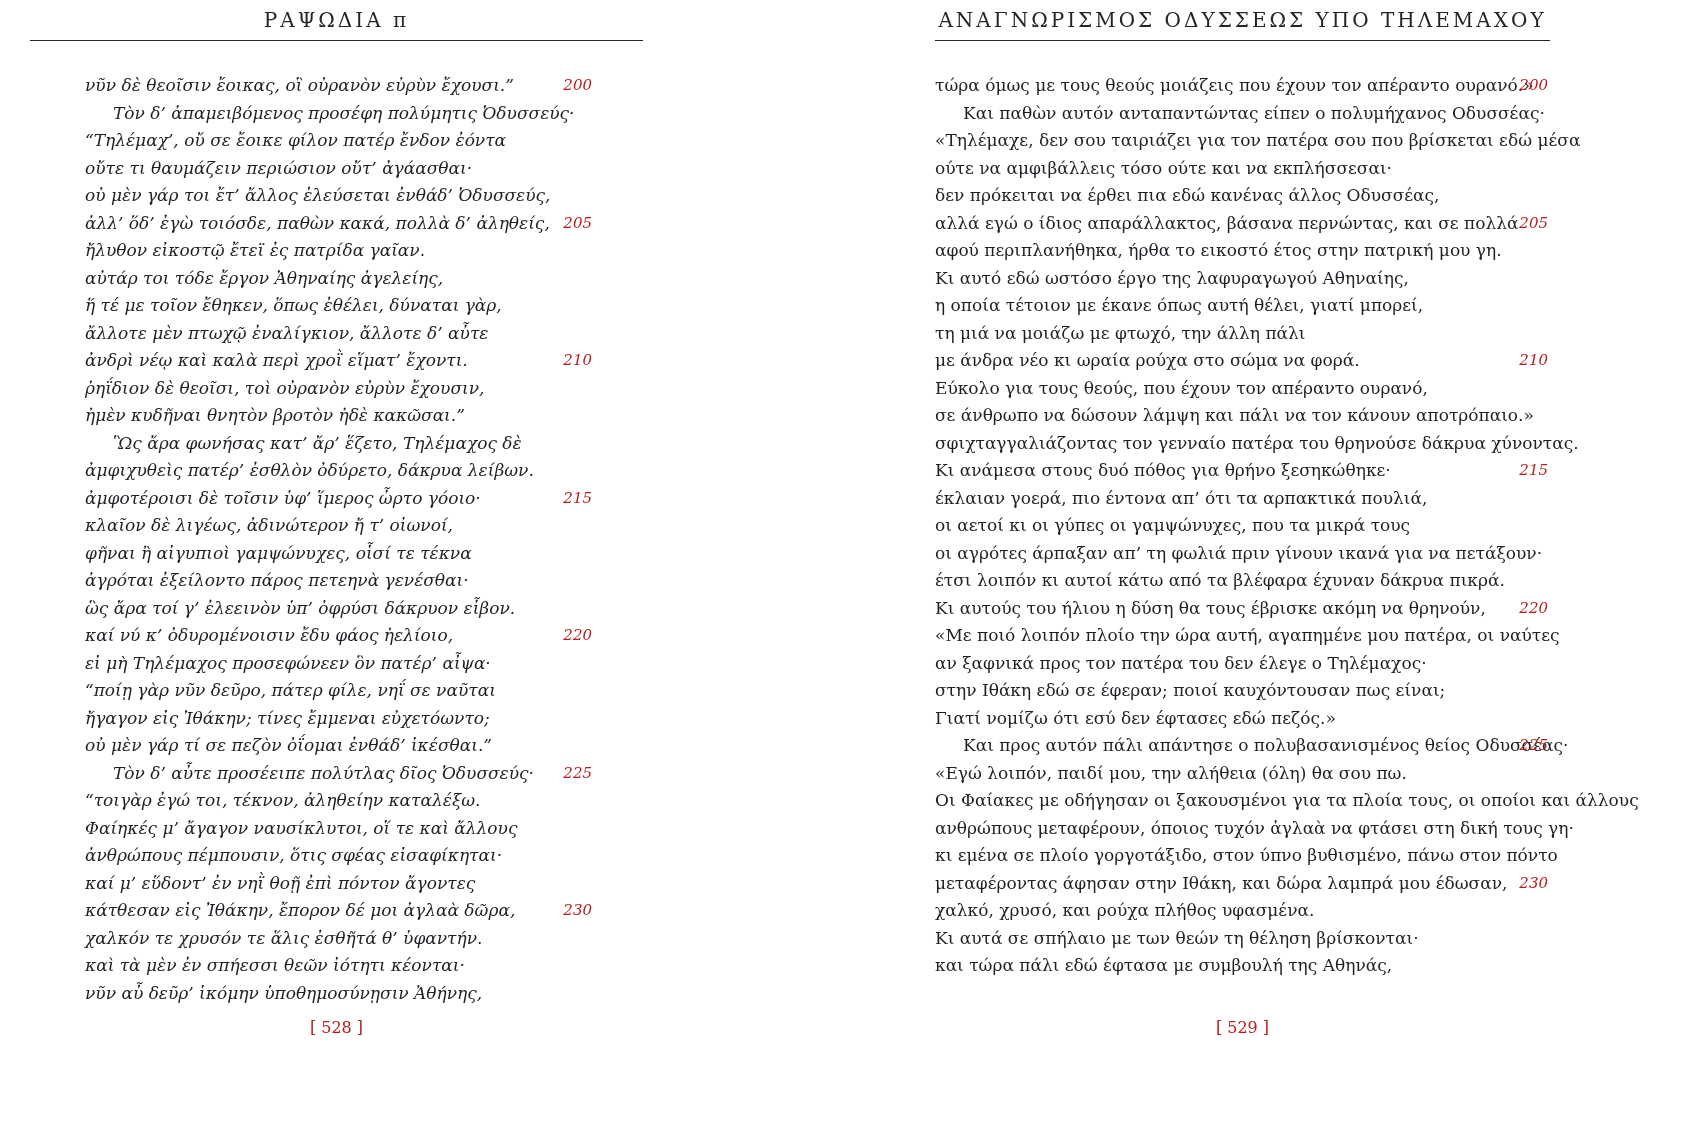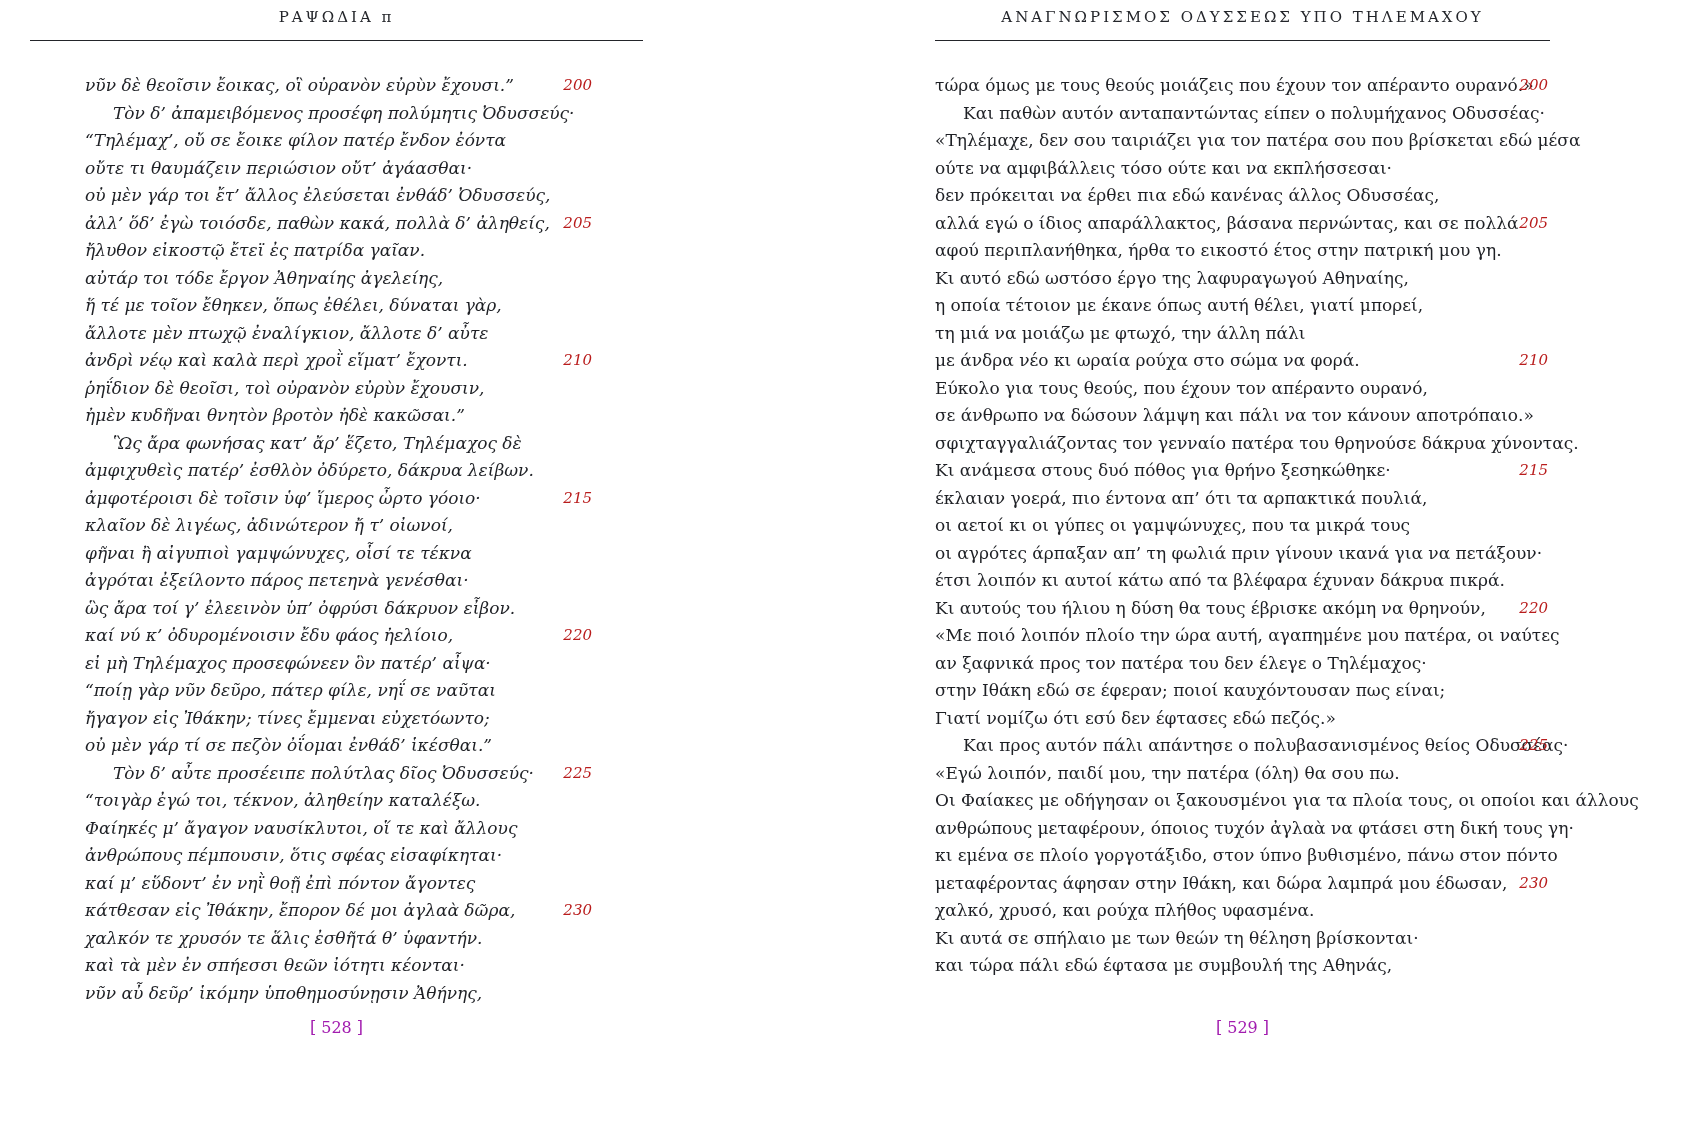--- a/index.html
+++ b/index.html
@@ -25,21 +25,21 @@
     width: 851px;
     height: 1142px;
   }
   .page.left  { left: 0; }
   .page.right { left: 851px; }
 
   .running-header {
     position: absolute;
     top: 8px;
     text-align: center;
-    font-size: 15px;
+    font-size: 20px;
     letter-spacing: 3px;
     color: #23252a;
     white-space: nowrap;
   }
   .page.left  .running-header { left: 30px; width: 613px; }
   .page.right .running-header { left: 84px; width: 615px; }
 
   .header-rule {
     position: absolute;
     top: 40px;
@@ -72,21 +72,21 @@
     font-style: italic;
     font-size: 15px;
     color: #b91c1c;
   }
 
   .page-number {
     position: absolute;
     top: 1018px;
     text-align: center;
     font-size: 16px;
-    color: #a21caf;
+    color: #b91c1c;
   }
   .page.left  .page-number { left: 30px; width: 613px; }
   .page.right .page-number { left: 84px; width: 615px; }
 </style>
 </head>
 <body>
 
 <div class="spread">
 
   <div class="page left">
@@ -153,21 +153,21 @@
         <div class="verse-line"><span class="verse-text">έκλαιαν γοερά, πιο έντονα απ’ ότι τα αρπακτικά πουλιά,</span></div>
         <div class="verse-line"><span class="verse-text">οι αετοί κι οι γύπες οι γαμψώνυχες, που τα μικρά τους</span></div>
         <div class="verse-line"><span class="verse-text">οι αγρότες άρπαξαν απ’ τη φωλιά πριν γίνουν ικανά για να πετάξουν·</span></div>
         <div class="verse-line"><span class="verse-text">έτσι λοιπόν κι αυτοί κάτω από τα βλέφαρα έχυναν δάκρυα πικρά.</span></div>
         <div class="verse-line"><span class="verse-text">Κι αυτούς του ήλιου η δύση θα τους έβρισκε ακόμη να θρηνούν,</span><span class="line-number">220</span></div>
         <div class="verse-line"><span class="verse-text">«Με ποιό λοιπόν πλοίο την ώρα αυτή, αγαπημένε μου πατέρα, οι ναύτες</span></div>
         <div class="verse-line"><span class="verse-text">αν ξαφνικά προς τον πατέρα του δεν έλεγε ο Τηλέμαχος·</span></div>
         <div class="verse-line"><span class="verse-text">στην Ιθάκη εδώ σε έφεραν; ποιοί καυχόντουσαν πως είναι;</span></div>
         <div class="verse-line"><span class="verse-text">Γιατί νομίζω ότι εσύ δεν έφτασες εδώ πεζός.»</span></div>
         <div class="verse-line indent"><span class="verse-text">Και προς αυτόν πάλι απάντησε ο πολυβασανισμένος θείος Οδυσσέας·</span><span class="line-number">225</span></div>
-        <div class="verse-line"><span class="verse-text">«Εγώ λοιπόν, παιδί μου, την πατέρα (όλη) θα σου πω.</span></div>
+        <div class="verse-line"><span class="verse-text">«Εγώ λοιπόν, παιδί μου, την αλήθεια (όλη) θα σου πω.</span></div>
         <div class="verse-line"><span class="verse-text">Οι Φαίακες με οδήγησαν οι ξακουσμένοι για τα πλοία τους, οι οποίοι και άλλους</span></div>
         <div class="verse-line"><span class="verse-text">ανθρώπους μεταφέρουν, όποιος τυχόν ἀγλαὰ να φτάσει στη δική τους γη·</span></div>
         <div class="verse-line"><span class="verse-text">κι εμένα σε πλοίο γοργοτάξιδο, στον ύπνο βυθισμένο, πάνω στον πόντο</span></div>
         <div class="verse-line"><span class="verse-text">μεταφέροντας άφησαν στην Ιθάκη, και δώρα λαμπρά μου έδωσαν,</span><span class="line-number">230</span></div>
         <div class="verse-line"><span class="verse-text">χαλκό, χρυσό, και ρούχα πλήθος υφασμένα.</span></div>
         <div class="verse-line"><span class="verse-text">Κι αυτά σε σπήλαιο με των θεών τη θέληση βρίσκονται·</span></div>
         <div class="verse-line"><span class="verse-text">και τώρα πάλι εδώ έφτασα με συμβουλή της Αθηνάς,</span></div>
       </div>
     <div class="page-number">[ 529 ]</div>
   </div>

